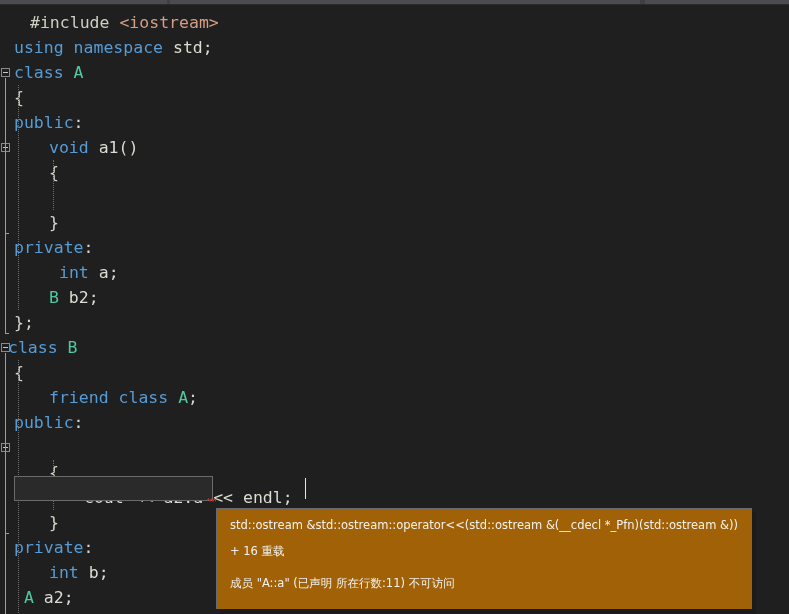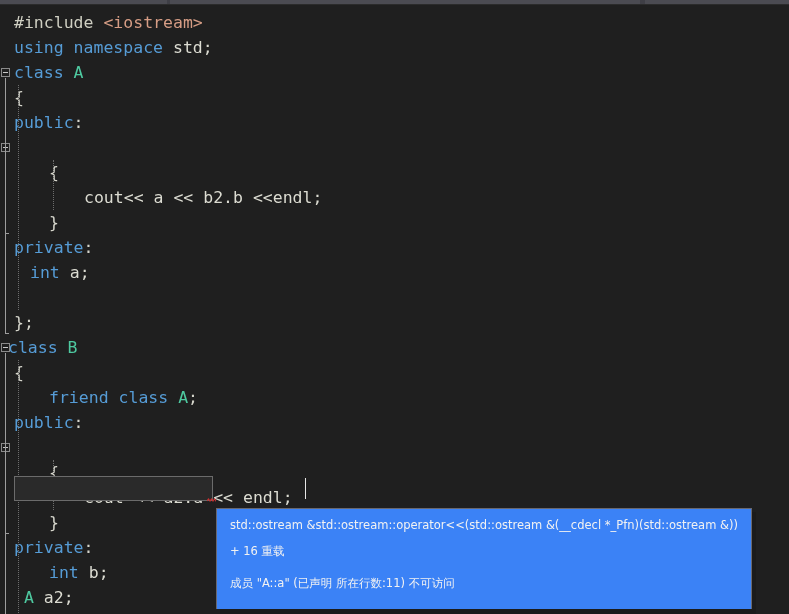--- a/index.html
+++ b/index.html
@@ -152,21 +152,21 @@
   .squiggle svg { display: block; }
 
   
   .tooltip {
     position: absolute;
     left: 216px;
     top: 508px;
     width: 536px;
     height: 101px;
     box-sizing: border-box;
-    background: #3b82f6;
+    background: #a16207;
     border: 1px solid #686871;
     border-bottom: none;
     font-family: "DejaVu Sans", "Liberation Sans", sans-serif;
     color: #f0f0f0;
     padding: 9px 0 0 13px;
   }
   .tt-sig {
     font-size: 11.5px;
     line-height: 15px;
     color: #f2f2f2;
@@ -201,30 +201,31 @@
 <div id="editor-root">
 
   <div class="toolbar-strip">
     <div class="seg a"></div>
     <div class="seg b"></div>
     <div class="seg c"></div>
     <div class="underline"></div>
   </div>
 
   <div class="code-area" id="code-area">
-      <div class="code-line" style="top: 5px;"><span class="txt" style="padding-left: 14px;"><span class="pp">#include </span><span class="str">&lt;iostream&gt;</span></span></div>
+      <div class="code-line" style="top: 5px;"><span class="txt" style="padding-left: 14px; margin-left: 16px;"><span class="pp">#include </span><span class="str">&lt;iostream&gt;</span></span></div>
       <div class="code-line" style="top: 55px;"><span class="txt" style="padding-left: 14px;"><span class="kw">class</span><span class="pln"> </span><span class="typ">A</span></span></div>
       <div class="code-line" style="top: 30px;"><span class="txt" style="padding-left: 14px;"><span class="kw">using namespace</span><span class="pln"> std;</span></span></div>
       <div class="code-line" style="top: 80px;"><span class="txt" style="padding-left: 14px;"><span class="pun">{</span></span></div>
       <div class="code-line" style="top: 105px;"><span class="txt" style="padding-left: 14px;"><span class="kw">public</span><span class="pun">:</span></span></div>
+      <div class="code-line" style="top: 130px;"><span class="txt" style="padding-left: 49px;"><span class="kw">void</span><span class="pln"> a1()</span></span></div>
       <div class="code-line" style="top: 155px;"><span class="txt" style="padding-left: 49px;"><span class="pun">{</span></span></div>
-      <div class="code-line" style="top: 180px;"><span class="txt" style="padding-left: 84px;"><span class="pln">cout&lt;&lt; a &lt;&lt; b2.b &lt;&lt;endl;</span></span></div>
       <div class="code-line" style="top: 205px;"><span class="txt" style="padding-left: 49px;"><span class="pun">}</span></span></div>
       <div class="code-line" style="top: 230px;"><span class="txt" style="padding-left: 14px;"><span class="kw">private</span><span class="pun">:</span></span></div>
-      <div class="code-line" style="top: 255px;"><span class="txt" style="padding-left: 30px;"><span class="kw">int</span><span class="pln"> a;</span></span></div>
+      <div class="code-line" style="top: 255px;"><span class="txt" style="padding-left: 59px;"><span class="kw">int</span><span class="pln"> a;</span></span></div>
+      <div class="code-line" style="top: 280px;"><span class="txt" style="padding-left: 49px;"><span class="typ">B</span><span class="pln"> b2;</span></span></div>
       <div class="code-line" style="top: 305px;"><span class="txt" style="padding-left: 14px;"><span class="pun">};</span></span></div>
       <div class="code-line" style="top: 330px;"><span class="txt" style="padding-left: 8px;"><span class="kw">class</span><span class="pln"> </span><span class="typ">B</span></span></div>
       <div class="code-line" style="top: 355px;"><span class="txt" style="padding-left: 14px;"><span class="pun">{</span></span></div>
       <div class="code-line" style="top: 380px;"><span class="txt" style="padding-left: 49px;"><span class="kw">friend class</span><span class="pln"> </span><span class="typ">A</span><span class="pun">;</span></span></div>
       <div class="code-line" style="top: 405px;"><span class="txt" style="padding-left: 14px;"><span class="kw">public</span><span class="pun">:</span></span></div>
       <div class="code-line" style="top: 455px;"><span class="txt" style="padding-left: 49px;"><span class="pun">{</span></span></div>
       <div class="code-line" style="top: 480px;"><span class="txt" style="padding-left: 84px;"><span class="pln">cout &lt;&lt; a2.a &lt;&lt; endl;</span></span></div>
       <div class="code-line" style="top: 505px;"><span class="txt" style="padding-left: 49px;"><span class="pun">}</span></span></div>
       <div class="code-line" style="top: 530px;"><span class="txt" style="padding-left: 14px;"><span class="kw">private</span><span class="pun">:</span></span></div>
       <div class="code-line" style="top: 555px;"><span class="txt" style="padding-left: 49px;"><span class="kw">int</span><span class="pln"> b;</span></span></div>

